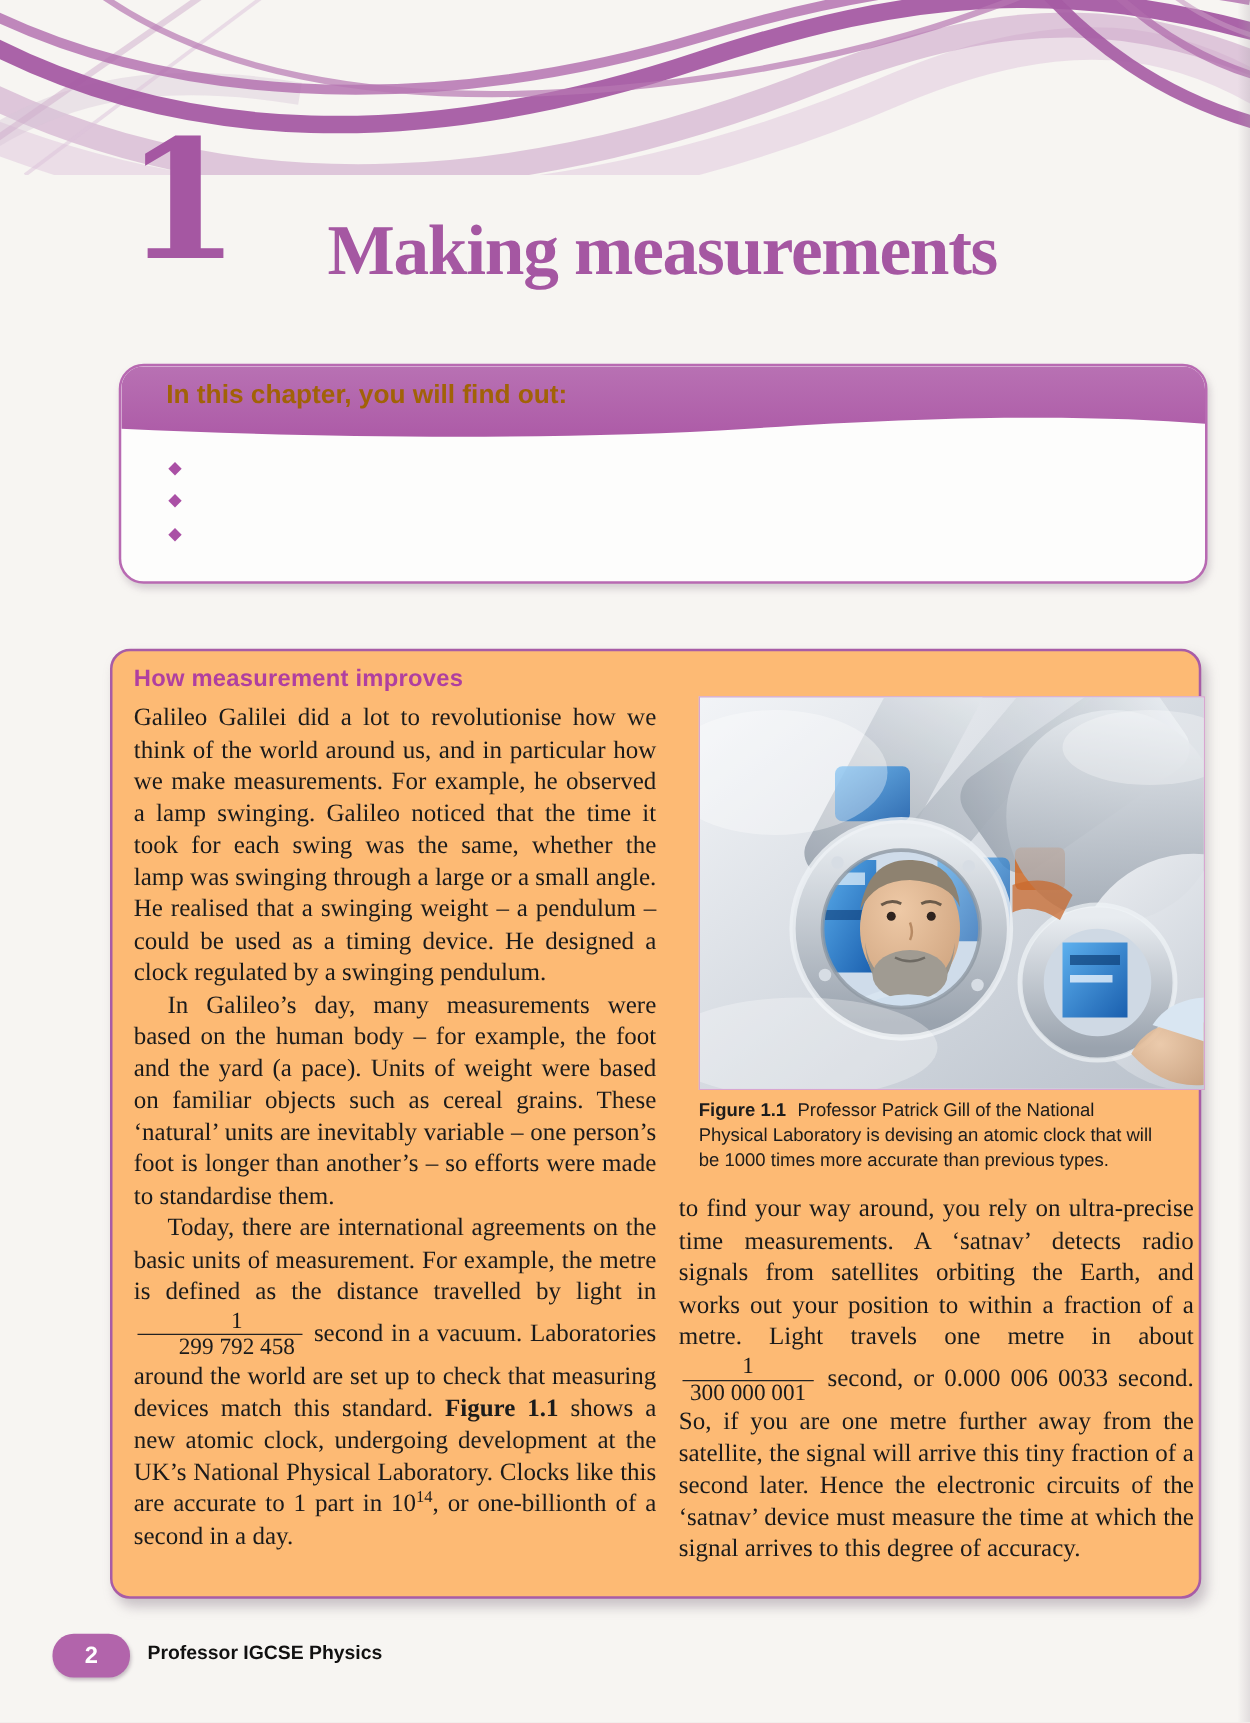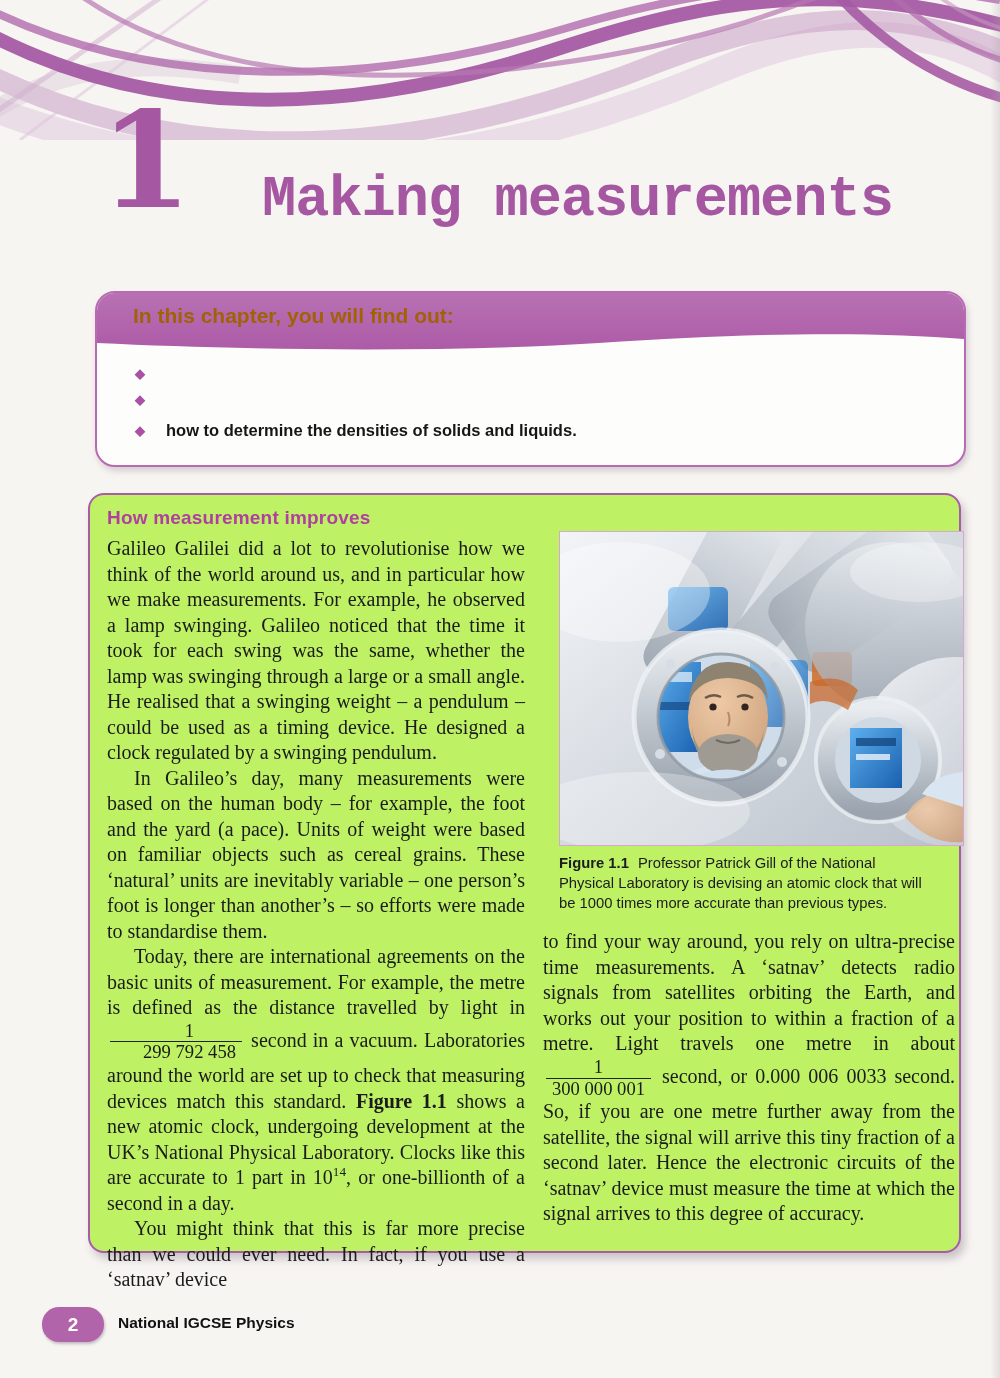--- a/index.html
+++ b/index.html
@@ -8,35 +8,35 @@
   .page::after{content:'';position:absolute;right:0;top:0;width:10px;height:100%;
     background:linear-gradient(to left, rgba(170,160,170,.28), rgba(170,160,170,0));pointer-events:none;}
 
   
   .top-swirls{position:absolute;left:0;top:0;width:1000px;height:140px;display:block;}
 
   
   .chapter-number{position:absolute;left:100px;top:95px;font-family:"DejaVu Serif",serif;
     font-weight:bold;font-size:132px;line-height:1;color:#a557a2;}
   .chapter-title{position:absolute;left:262px;top:168px;margin:0;font-size:57px;font-weight:bold;
-    letter-spacing:-1px;color:#a557a2;font-family:Liberation Mono, monospace;}
+    letter-spacing:-1px;color:#a557a2;font-family:Liberation Serif, serif;}
 
   
   .findout-box{position:absolute;left:95px;top:291px;width:867px;height:172px;background:#fdfdfc;
     border:2px solid #b86ab2;border-radius:20px;overflow:hidden;
     box-shadow:2px 4px 6px rgba(150,135,150,.35);}
   .findout-wave{display:block;width:100%;height:62px;}
   .findout-heading{position:absolute;left:36px;top:11px;color:#a16207;font-size:21px;font-weight:bold;}
   .findout-list{position:absolute;left:38px;top:74px;right:28px;margin:0;padding:0;list-style:none;}
   .findout-list li{display:flex;align-items:baseline;margin-bottom:10px;
     font-weight:bold;font-size:16.5px;line-height:1.25;color:#161616;}
   .diamond{color:#aa50a5;font-size:13px;margin-right:21px;flex:0 0 auto;position:relative;top:-1px;}
 
   
-  .main-box{position:absolute;left:88px;top:493px;width:869px;height:756px;background:#bef264;
+  .main-box{position:absolute;left:88px;top:519px;width:869px;height:756px;background:#fdba74;
     border:2.5px solid #a85ca6;border-radius:16px;
     box-shadow:4px 6px 9px rgba(135,120,135,.4);}
   .col-left{position:absolute;left:17px;top:12px;width:418px;}
   .col-right{position:absolute;left:453px;top:20px;width:412px;}
   .section-heading{margin:0 0 7px 0;font-size:19px;font-weight:bold;color:#b03fa0;
     font-family:"Liberation Sans",sans-serif;letter-spacing:.2px;}
   .bodytext p{margin:0;font-family:Liberation Serif, serif;font-size:20px;line-height:25.5px;
     color:#1b1b1b;text-align:justify;}
   .bodytext p.indent{text-indent:27px;}
   .frac{display:inline-block;vertical-align:middle;text-align:center;line-height:1.12;
@@ -96,34 +96,32 @@
     <div class="findout-heading">In this chapter, you will find out:</div>
     <ul class="findout-list">
       <li>
         <span class="diamond">◆</span>
       </li>
       <li>
         <span class="diamond">◆</span>
       </li>
       <li>
         <span class="diamond">◆</span>
-        <span>how to determine the densities of solids and liquids.</span>
       </li>
     </ul>
   </section>
 
   <section class="main-box">
 
     <div class="col-left bodytext">
       <h2 class="section-heading">How measurement improves</h2>
       <p><span>Galileo Galilei did a lot to revolutionise how we think of the world around us, and in particular how we make measurements. For example, he observed a lamp swinging. Galileo noticed that the time it took for each swing was the same, whether the lamp was swinging through a large or a small angle. He realised that a swinging weight – a pendulum – could be used as a timing device. He designed a clock regulated by a swinging pendulum.</span></p>
       <p class="indent"><span>In Galileo’s day, many measurements were based on the human body – for example, the foot and the yard (a pace). Units of weight were based on familiar objects such as cereal grains. These ‘natural’ units are inevitably variable – one person’s foot is longer than another’s – so efforts were made to standardise them.</span></p>
       <p class="indent"><span>Today, there are international agreements on the basic units of measurement. For example, the metre is defined as the distance travelled by light in</span>
         <span class="frac"><span class="num">1</span><span class="den">299 792 458</span></span><span> second in a vacuum. Laboratories around the world are set up to check that measuring devices match this standard. </span><span class="figref">Figure 1.1</span><span> shows a new atomic clock, undergoing development at the UK’s National Physical Laboratory. Clocks like this are accurate to 1 part in 10</span><sup class="expo">14</sup><span>, or one-billionth of a second in a day.</span></p>
-      <p class="indent"><span>You might think that this is far more precise than we could ever need. In fact, if you use a ‘satnav’ device</span></p>
     </div>
 
     <div class="col-right bodytext">
       <figure>
         <svg class="photo" width="403" height="313" viewBox="0 0 403 313" aria-hidden="true">
           <defs>
             <linearGradient id="met" x1="0" y1="0" x2="1" y2="1">
               <stop offset="0" stop-color="#f2f4f7"></stop>
                 <stop offset="1" stop-color="#b9c1cb"></stop>
             </linearGradient>
@@ -203,16 +201,16 @@
 
       <p class="continuation"><span>to find your way around, you rely on ultra-precise time measurements. A ‘satnav’ detects radio signals from satellites orbiting the Earth, and works out your position to within a fraction of a metre. Light travels one metre in about</span>
         <span class="frac"><span class="num">1</span><span class="den">300 000 001</span></span><span> second, or 0.000 006 0033 second. So, if you are one metre further away from the satellite, the signal will arrive this tiny fraction of a second later. Hence the electronic circuits of the ‘satnav’ device must measure the time at which the signal arrives to this degree of accuracy.</span></p>
     </div>
   </section>
 
   <footer class="footer">
     <div class="page-pill">
       <span>2</span>
     </div>
-    <div class="footer-text">National IGCSE Physics</div>
+    <div class="footer-text">Professor IGCSE Physics</div>
   </footer>
 
 </div>
 
 </body></html>

